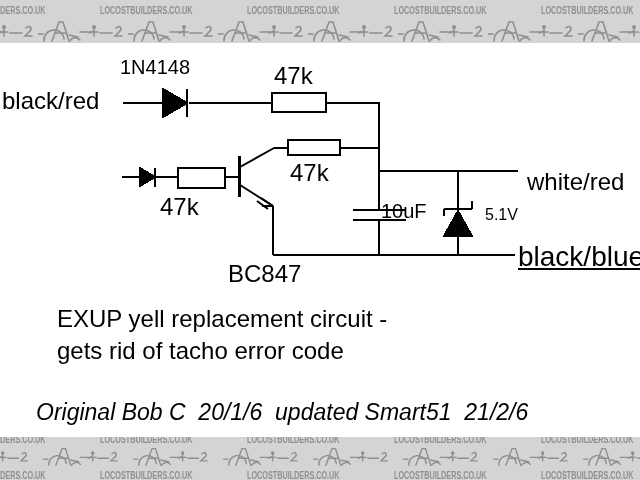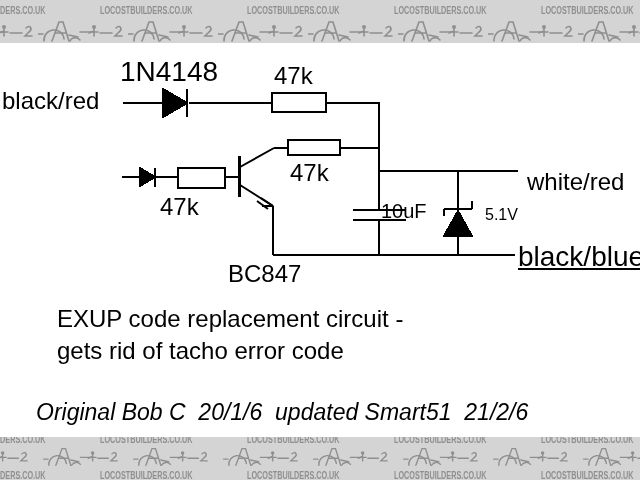--- a/index.html
+++ b/index.html
@@ -17,21 +17,21 @@
   .wm-cell span{display:inline-block;font-size:11.5px;font-weight:700;letter-spacing:0;
                 transform:scaleX(0.63);transform-origin:0 50%;white-space:nowrap;}
   .wm-car-row{display:flex;margin-left:-52px;height:24px;}
   .banner-top .wm-car-row{margin-top:3px;}
   .banner-bottom .wm-car-row{margin-top:1px;height:21px;}
   .wm-car{flex:0 0 90px;height:100%;}
 
   
   #schematic-svg{position:absolute;left:0;top:0;}
   .lbl{position:absolute;white-space:pre;color:#000;}
-  #lbl-1n4148   {left:120px;top:56px;font-size:28px;}
+  #lbl-1n4148   {left:120px;top:56px;font-size:20px;}
   #lbl-r1       {left:274px;top:62px;font-size:24px;}
   #lbl-blackred {left:2px;  top:87px;font-size:24px;}
   #lbl-blackyell{left:2px;  top:160px;font-size:24px;}
   #lbl-r2       {left:290px;top:159px;font-size:24px;}
   #lbl-r3       {left:160px;top:193px;font-size:24px;}
   #lbl-10uf     {left:381px;top:184px;font-size:20px;margin-top:16px;}
   #lbl-whitered {left:527px;top:156px;font-size:24px;margin-top:12px;}
   #lbl-51v      {left:485px;top:206px;font-size:16px;}
   #lbl-blackblue{left:518px;top:241px;font-size:28px;text-decoration:underline;}
   #lbl-bc847    {left:228px;top:260px;font-size:24px;}
@@ -245,21 +245,21 @@
   <div class="lbl" id="lbl-r1">47k</div>
   <div class="lbl" id="lbl-blackred">black/red</div>
   <div class="lbl" id="lbl-r2">47k</div>
   <div class="lbl" id="lbl-r3">47k</div>
   <div class="lbl" id="lbl-10uf">10uF</div>
   <div class="lbl" id="lbl-whitered">white/red</div>
   <div class="lbl" id="lbl-51v">5.1V</div>
   <div class="lbl" id="lbl-blackblue">black/blue</div>
   <div class="lbl" id="lbl-bc847">BC847</div>
 
-  <div class="lbl" id="caption-line1">EXUP code replacement circuit -</div>
+  <div class="lbl" id="caption-line1">EXUP yell replacement circuit -</div>
   <div class="lbl" id="caption-line2">gets rid of tacho error code</div>
   <div class="lbl" id="credit-line">Original Bob C  20/1/6  updated Smart51  21/2/6</div>
 
   <div class="banner banner-bottom" style="background: rgb(212, 212, 212);">
     <div class="wm-text-row clipped" style="color: rgb(143, 143, 143);">
         <div class="wm-cell"><span>LOCOSTBUILDERS.CO.UK</span></div>
         <div class="wm-cell"><span>LOCOSTBUILDERS.CO.UK</span></div>
         <div class="wm-cell"><span>LOCOSTBUILDERS.CO.UK</span></div>
         <div class="wm-cell"><span>LOCOSTBUILDERS.CO.UK</span></div>
         <div class="wm-cell"><span>LOCOSTBUILDERS.CO.UK</span></div>

